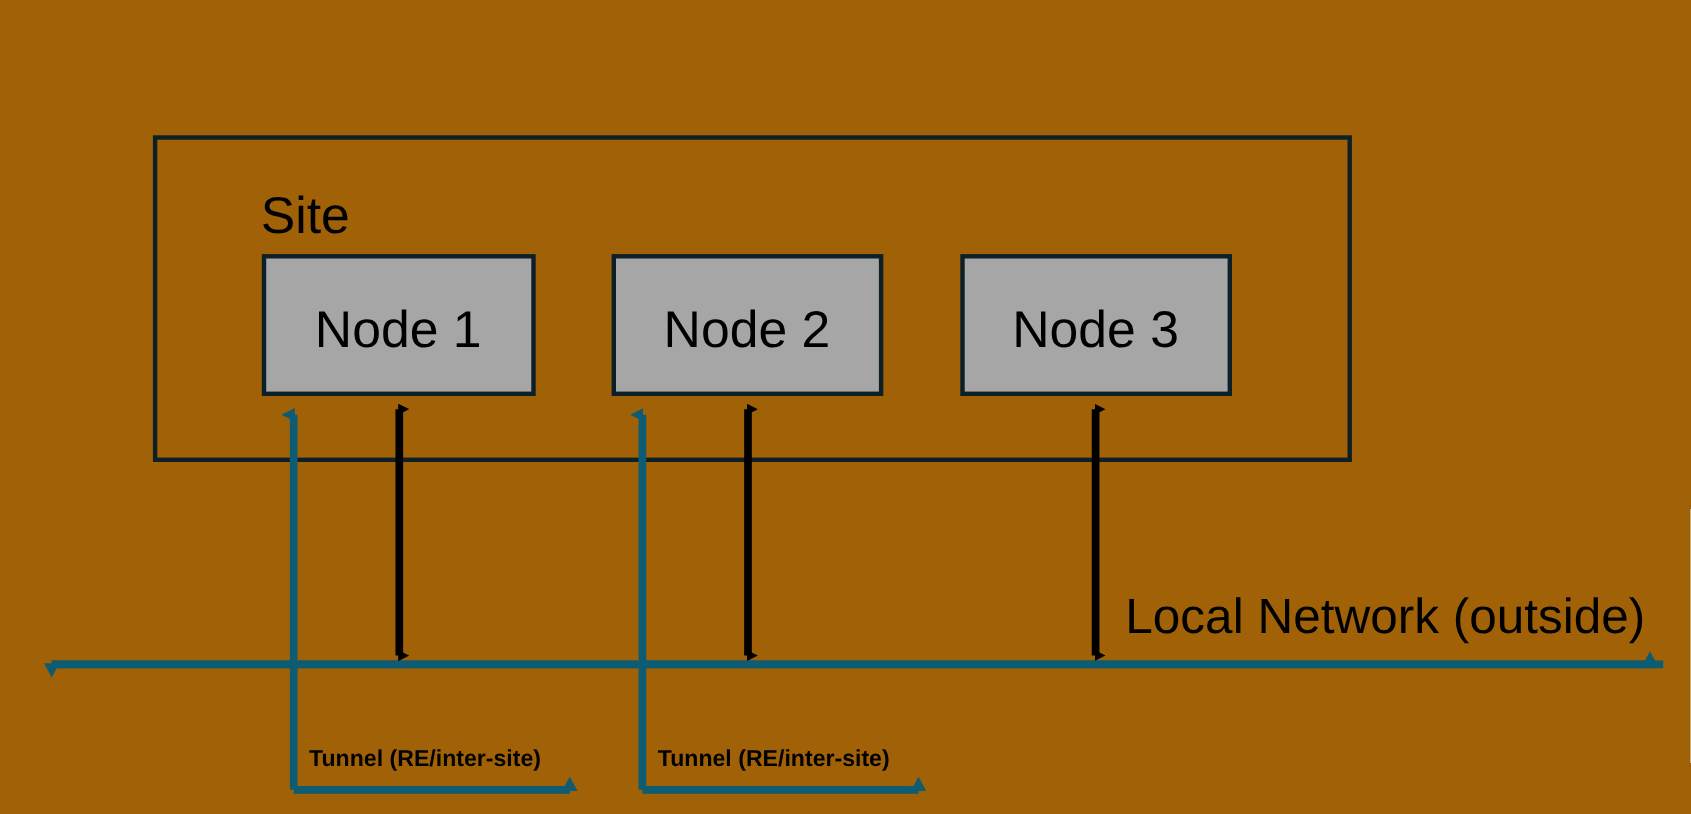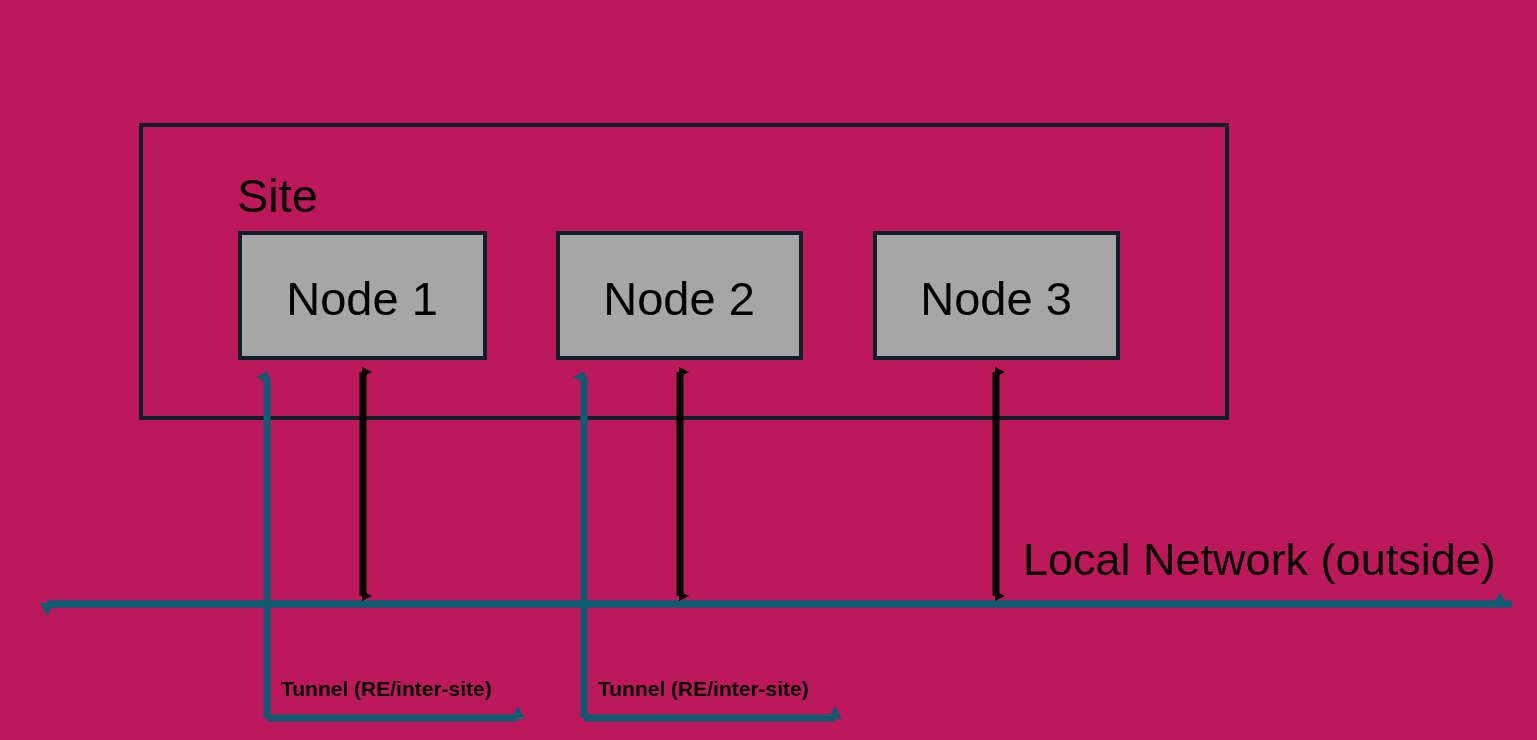--- a/index.html
+++ b/index.html
@@ -7,21 +7,21 @@
     padding: 0;
     background: #ffffff;
   }
   body {
     font-family: "Liberation Sans", sans-serif;
   }
   #canvas {
     position: relative;
     width: 1537px;
     height: 740px;
-    background: #be185d;
+    background: #a16207;
     overflow: hidden;
   }
   #diagram-svg {
     position: absolute;
     left: 0;
     top: 0;
     width: 1537px;
     height: 740px;
   }
   .site-label {

